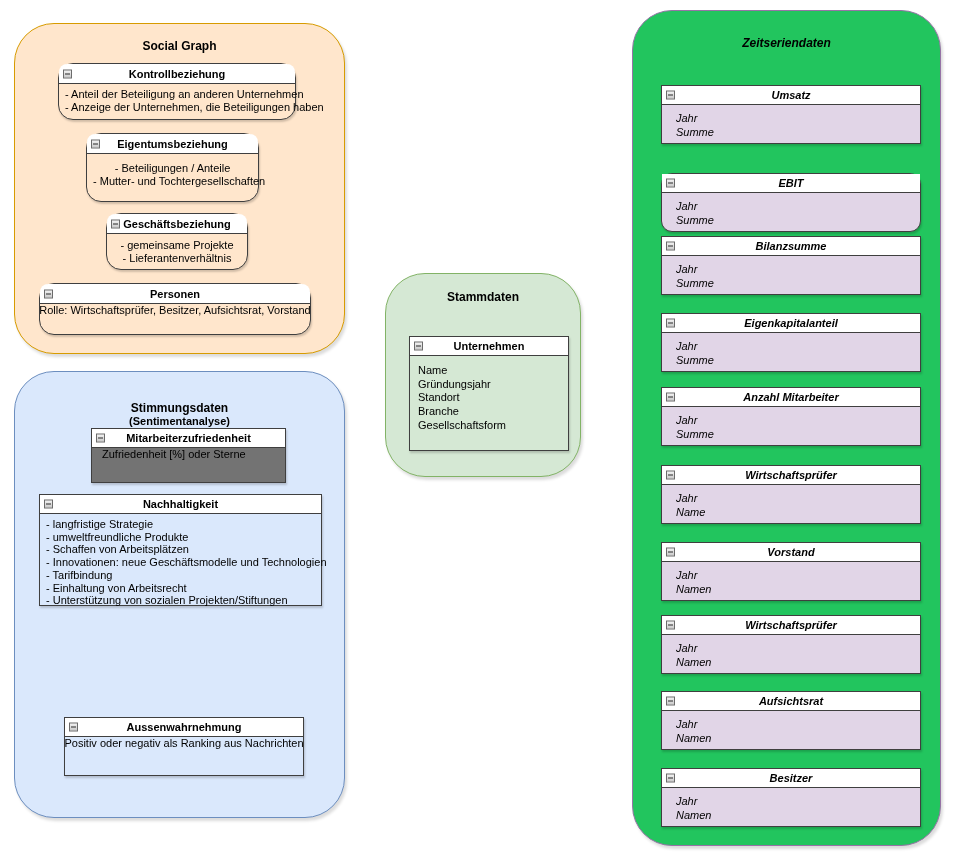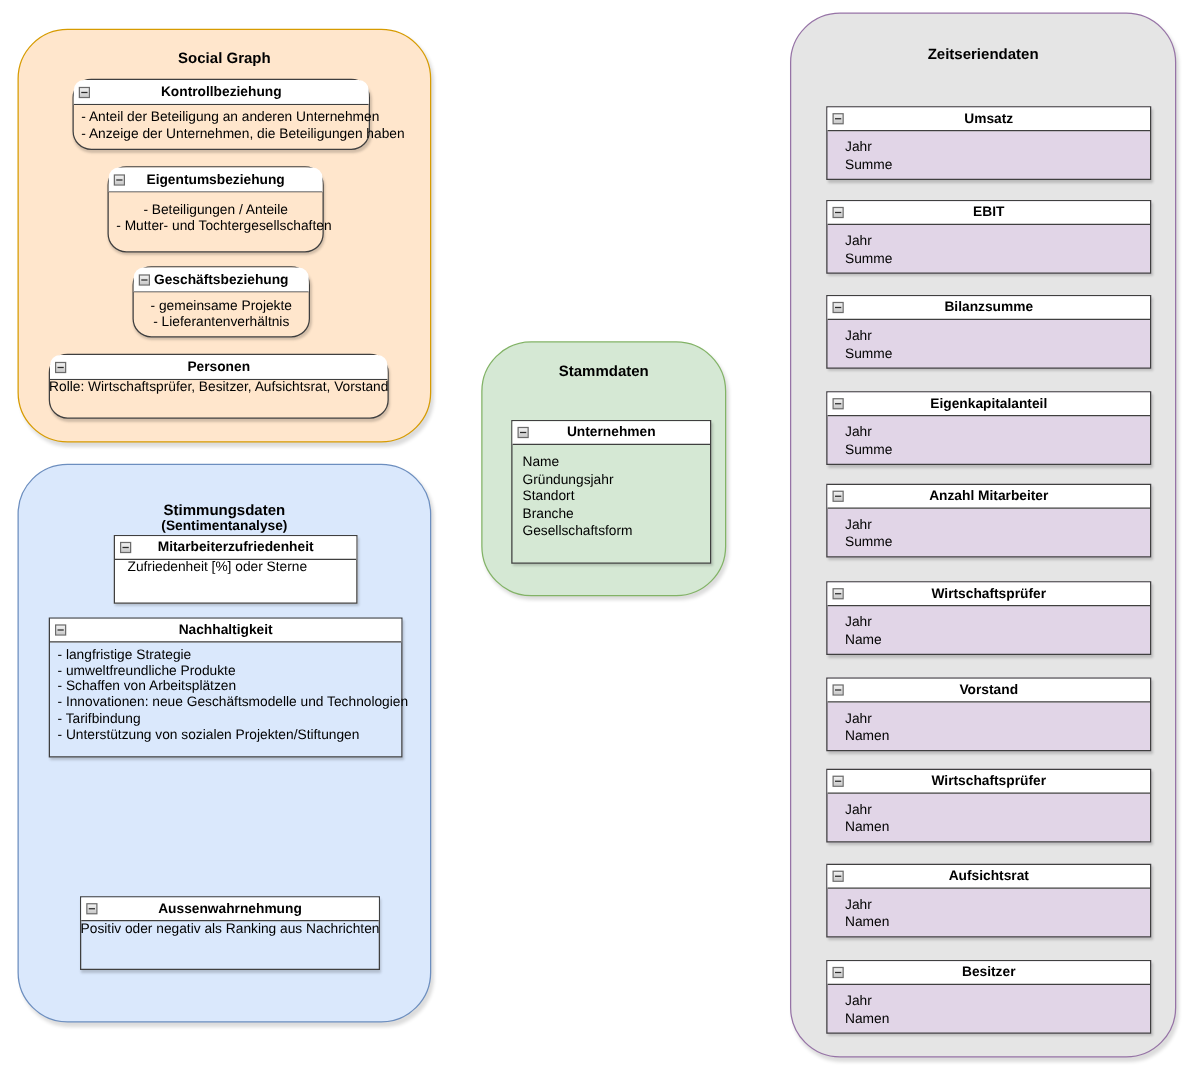--- a/index.html
+++ b/index.html
@@ -66,21 +66,21 @@
   #n-nachhaltigkeit .body{line-height:12.7px;padding-top:4px;}
   #n-umwelt{left:76px;top:242px;width:190px;height:93px;}
   #n-umwelt .body{padding-top:5px;}
   #n-aussen{left:49px;top:345px;width:240px;height:59px;}
 
   #n-unternehmen{left:23px;top:62px;width:160px;height:115px;}
   #n-unternehmen .body{padding:8px 8px;line-height:13.7px;}
 
   .ts-node{left:28px;width:260px;height:59px;}
   .ts-node .body{padding:6px 0 0 14px;line-height:14px;}
-  #n-umsatz{top:74px;} #n-ebit{top:149px;} #n-bilanz{top:225px;}
+  #n-umsatz{top:74px;} #n-ebit{top:162px;border-radius:11px;} #n-bilanz{top:225px;}
   #n-eigenkap{top:302px;} #n-anzahl{top:376px;} #n-wp1{top:454px;}
   #n-vorstand{top:531px;} #n-wp2{top:604px;} #n-aufsicht{top:680px;}
   #n-besitzer{top:757px;}
 
   
   #g-social{left:14px;top:23px;width:331px;height:331px;padding-top:15px;}
   #g-stimmung{left:14px;top:371px;width:331px;height:447px;padding-top:29px;}
   #g-stamm{left:385px;top:273px;width:196px;height:204px;padding-top:16px;}
   #g-zeit{left:632px;top:10px;width:309px;height:836px;padding-top:25px;}
 </style>
@@ -131,41 +131,42 @@
     <div class="body center vmid">
       <div class="line">Rolle: Wirtschaftsprüfer, Besitzer, Aufsichtsrat, Vorstand</div>
     </div>
   </div>
 </div>
 
 <div class="group" id="g-stimmung" style="background-color: rgb(218, 232, 252); border-color: rgb(108, 142, 191);">
   <div class="group-title">Stimmungsdaten</div>
   <div class="group-subtitle">(Sentimentanalyse)</div>
 
-  <div class="node sq" id="n-mitarbeiter" style="background-color: #ffffff;">
+  <div class="node sq" id="n-mitarbeiter" style="background-color: #737373;">
     <div class="header">
       <span class="collapse"></span>
       <span>Mitarbeiterzufriedenheit</span>
     </div>
     <div class="body vmid">
       <div class="line">Zufriedenheit [%] oder Sterne</div>
     </div>
   </div>
 
   <div class="node sq" id="n-nachhaltigkeit" style="background-color: rgb(218, 232, 252);">
     <div class="header">
       <span class="collapse"></span>
       <span>Nachhaltigkeit</span>
     </div>
     <div class="body">
       <div class="line">- langfristige Strategie</div>
       <div class="line">- umweltfreundliche Produkte</div>
       <div class="line">- Schaffen von Arbeitsplätzen</div>
       <div class="line">- Innovationen: neue Geschäftsmodelle und Technologien</div>
       <div class="line">- Tarifbindung</div>
+      <div class="line">- Einhaltung von Arbeitsrecht</div>
       <div class="line">- Unterstützung von sozialen Projekten/Stiftungen</div>
     </div>
   </div>
 
 
   <div class="node sq" id="n-aussen" style="background-color: rgb(218, 232, 252);">
     <div class="header">
       <span class="collapse"></span>
       <span>Aussenwahrnehmung</span>
     </div>
@@ -186,21 +187,21 @@
     <div class="body">
       <div class="line">Name</div>
       <div class="line">Gründungsjahr</div>
       <div class="line">Standort</div>
       <div class="line">Branche</div>
       <div class="line">Gesellschaftsform</div>
     </div>
   </div>
 </div>
 
-<div class="group" id="g-zeit" style="background-color: #e5e5e5; border-color: rgb(150, 115, 166);">
+<div class="group" id="g-zeit" style="background-color: #22c55e; border-color: rgb(150, 115, 166); font-style: italic;">
   <div class="group-title">Zeitseriendaten</div>
 
   <div class="node sq ts-node" id="n-umsatz" style="background-color: rgb(225, 213, 231);">
     <div class="header">
       <span class="collapse"></span>
       <span>Umsatz</span>
     </div>
     <div class="body">
       <div class="line">Jahr</div>
       <div class="line">Summe</div>

